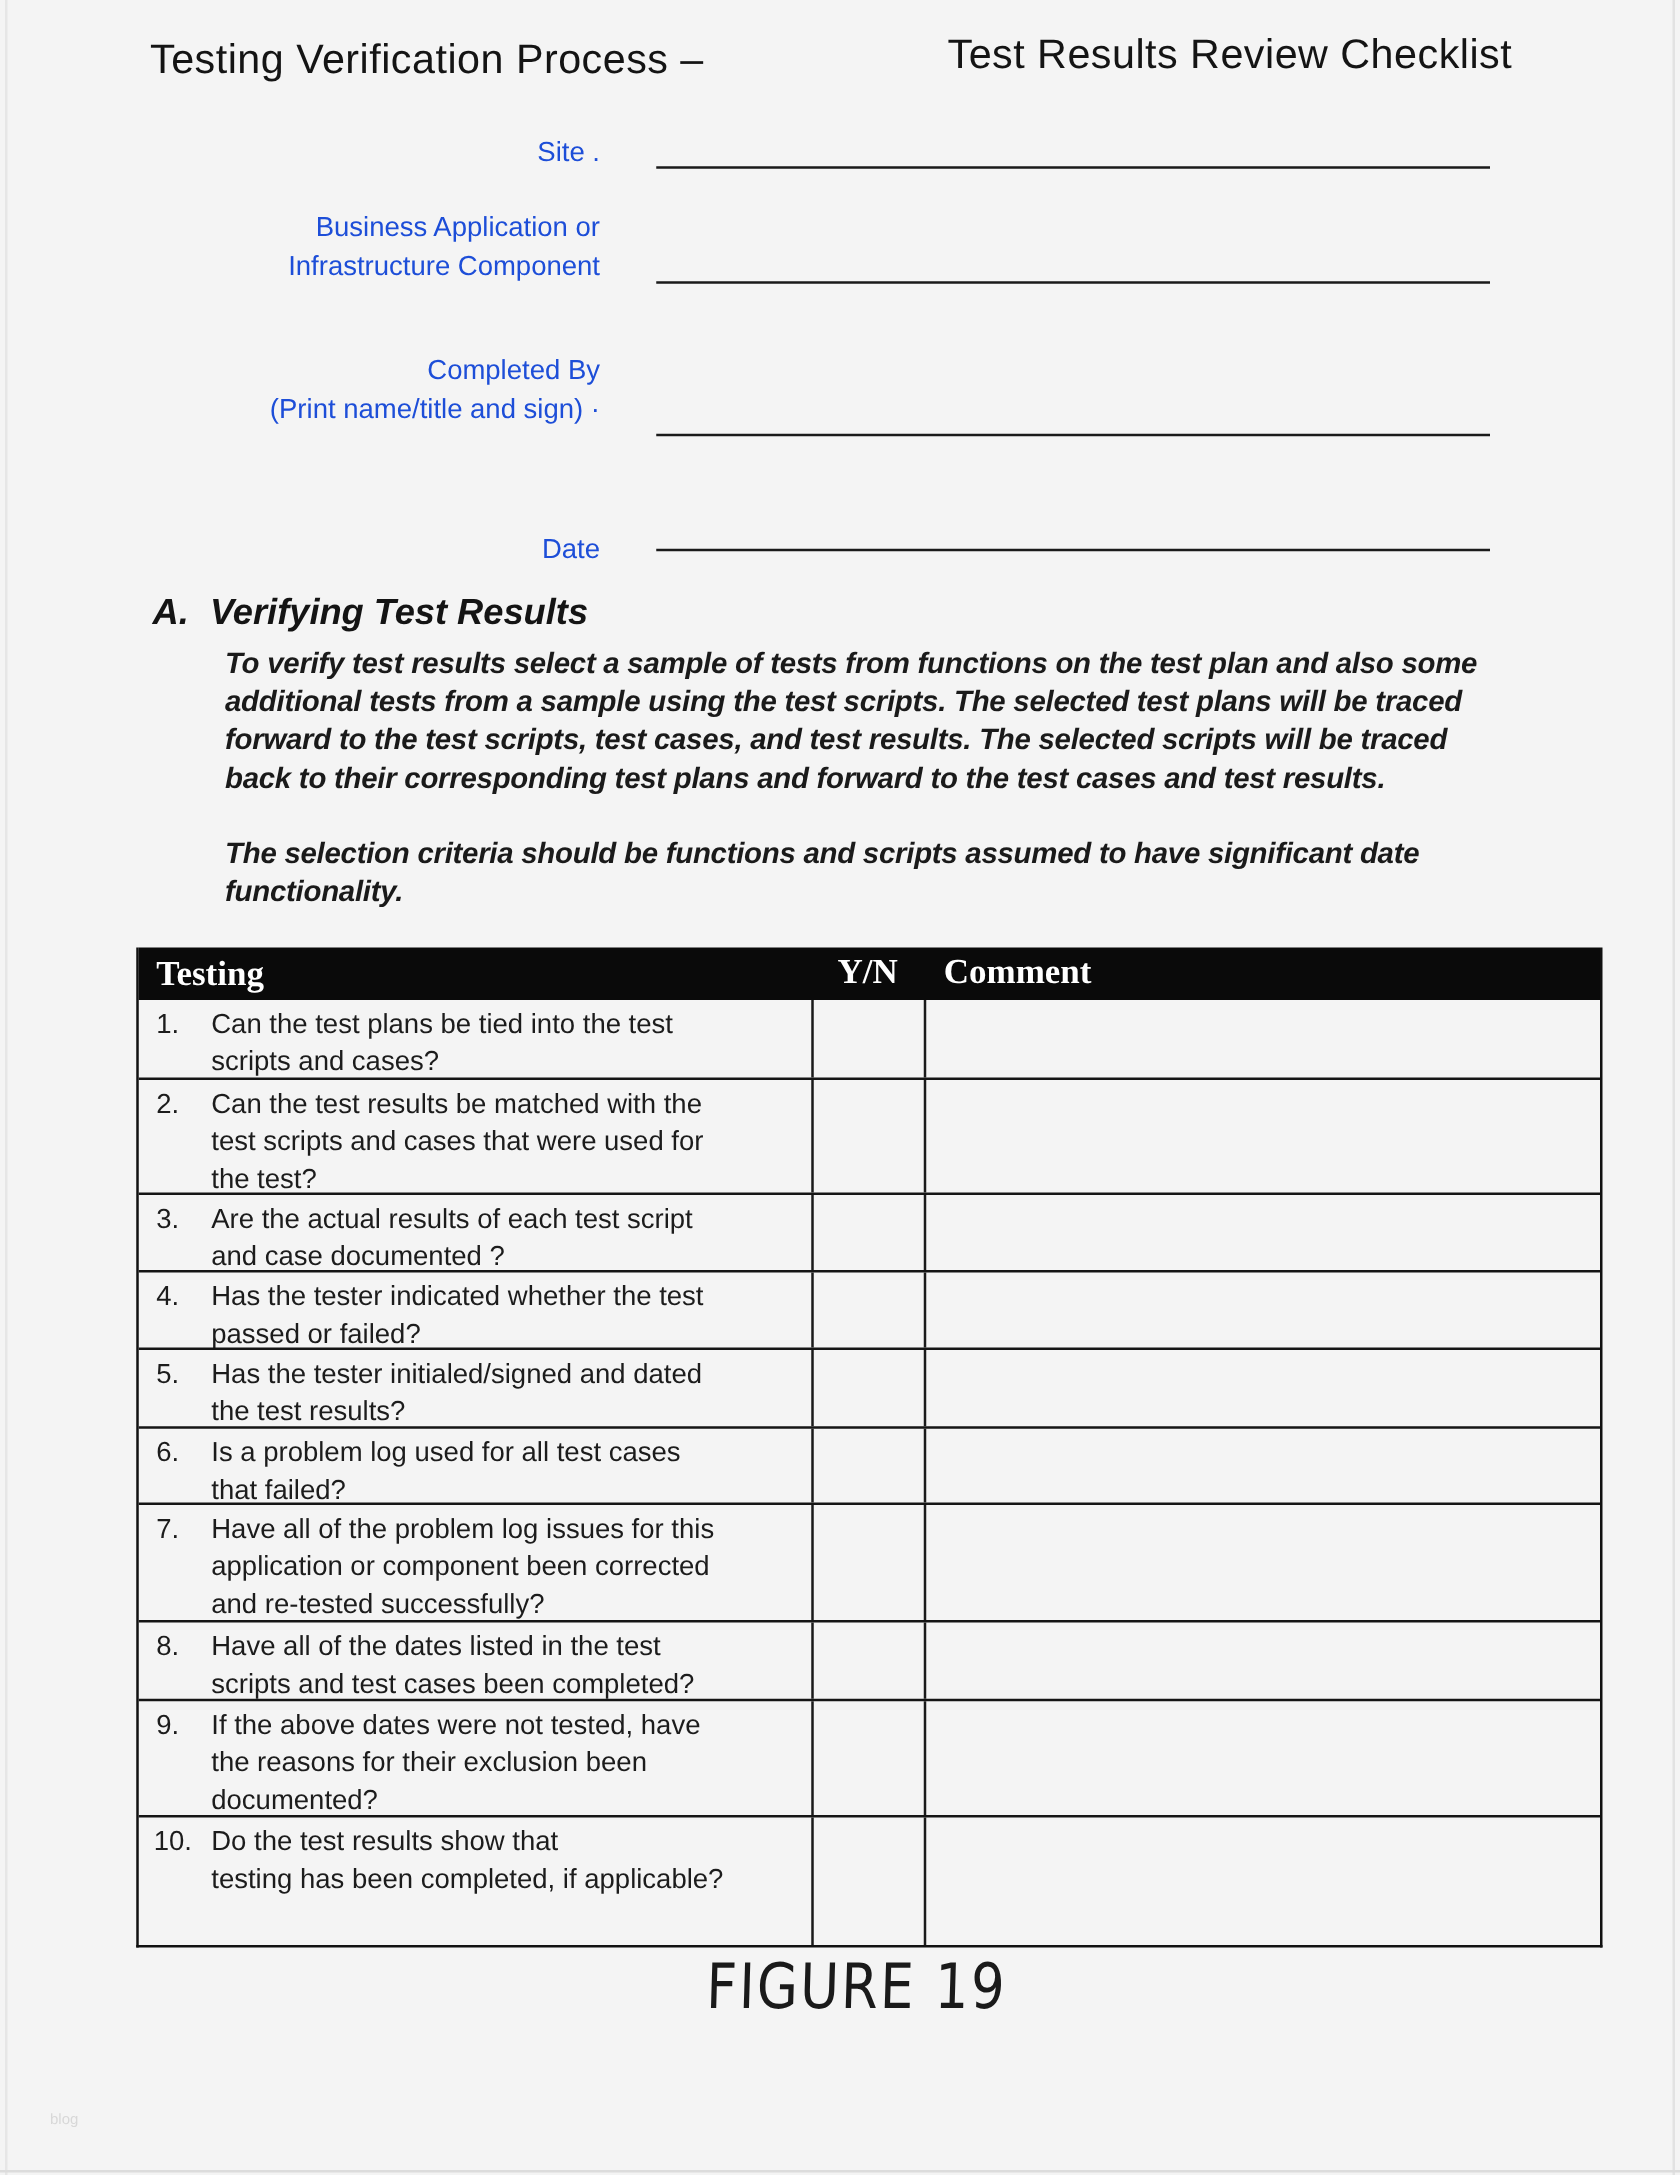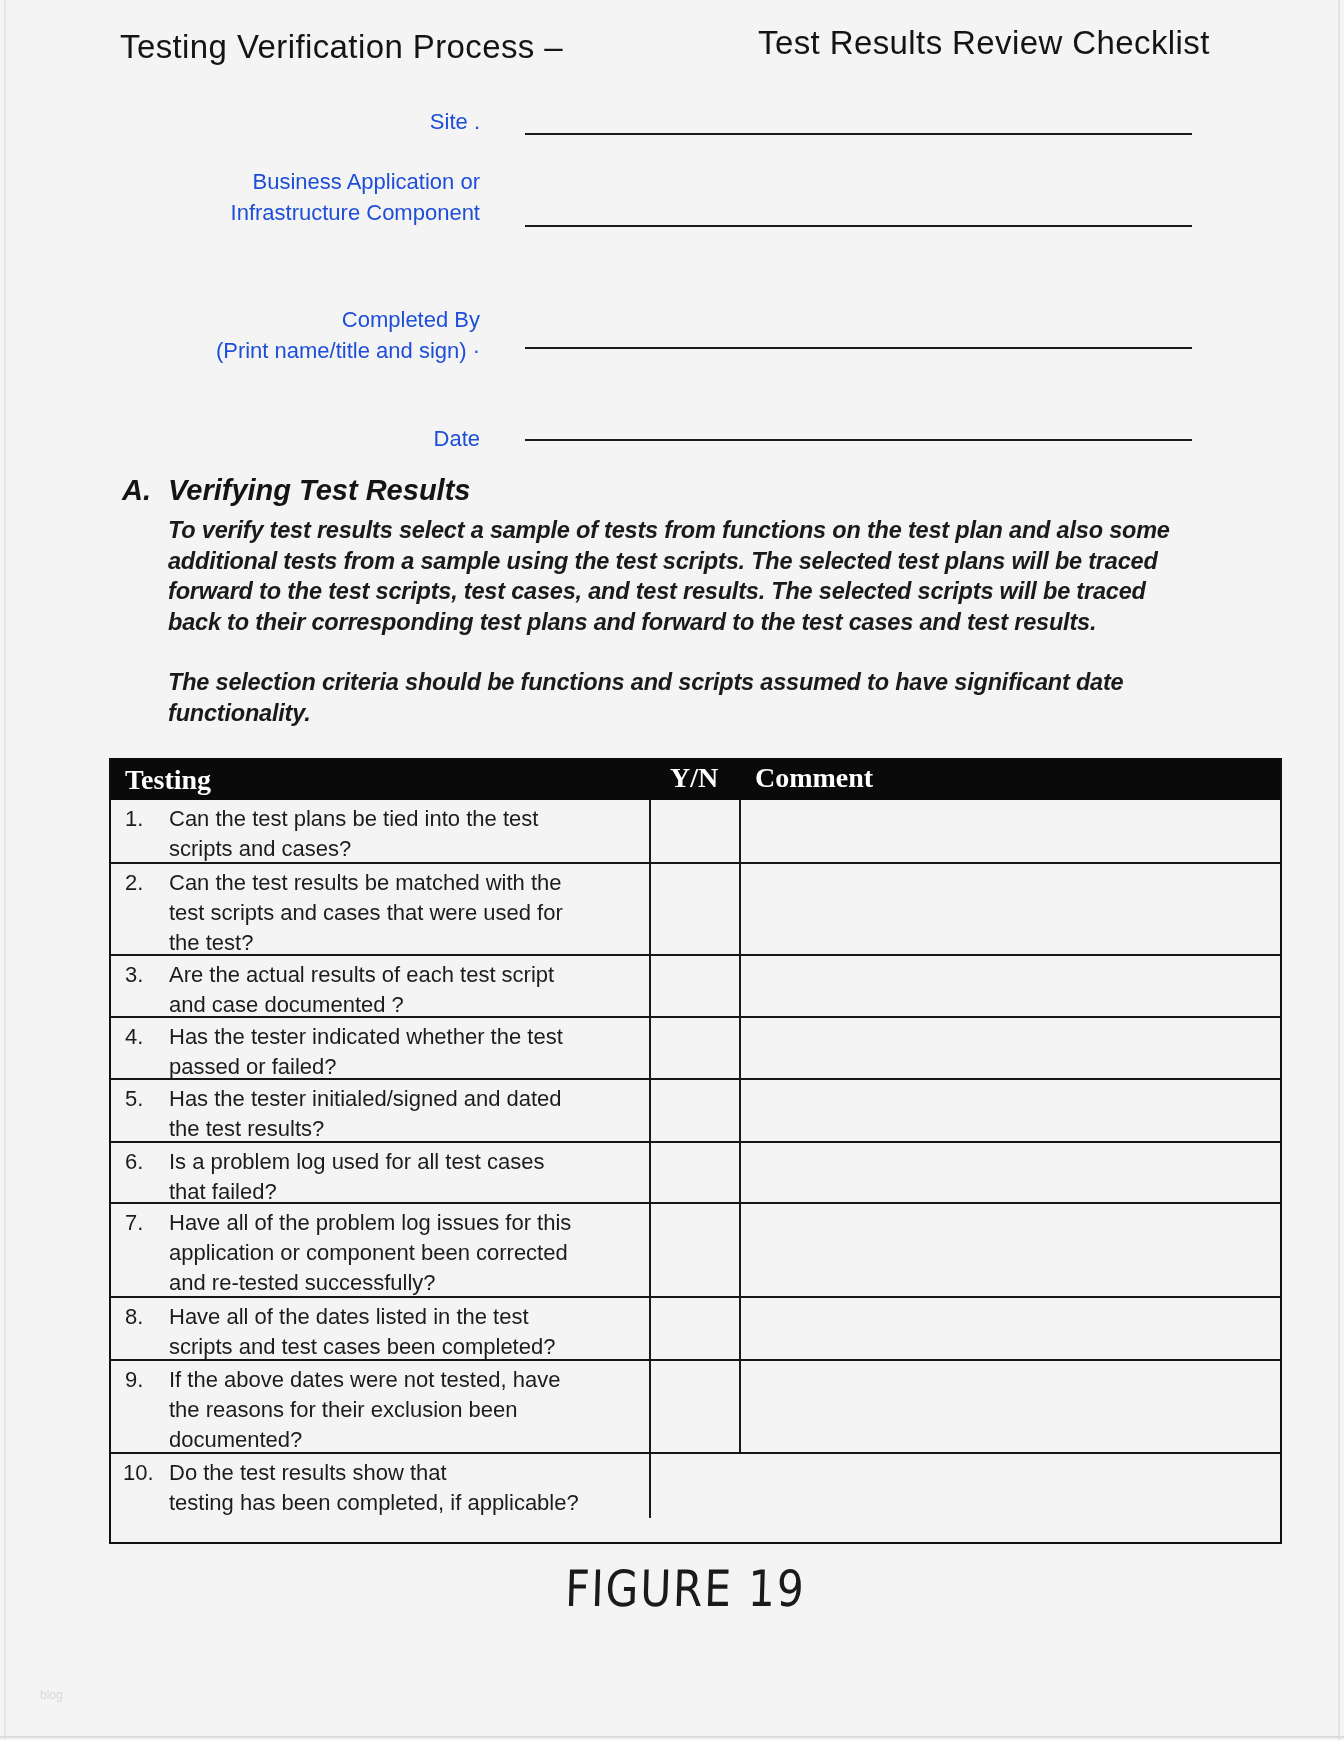--- a/index.html
+++ b/index.html
@@ -32,21 +32,21 @@
       position: absolute; left: 525px; width: 667px; height: 2px; background: #1a1a1a;
     }
 
     .section-heading {
       position: absolute; left: 122px; top: 474px;
       font-size: 29px; font-weight: bold; font-style: italic; color: #141414;
       white-space: nowrap;
     }
     .section-heading .letter { display: inline-block; width: 46px; font-style: italic; font-weight: bold; }
     .para {
-      position: absolute; left: 168px; width: 1100px;
+      position: absolute; left: 180px; width: 1100px;
       font-size: 23.5px; font-style: italic; font-weight: bold; line-height: 30.5px;
       color: #1a1a1a; letter-spacing: -0.2px;
     }
     .para span { display: block; white-space: nowrap; }
 
     .checklist {
       position: absolute; left: 109px; top: 758px; width: 1173px;
       border: 2px solid #111; border-top: none;
       box-sizing: border-box;
     }
@@ -106,21 +106,21 @@
     <span>Site .</span>
   </div>
   <div class="field-line" style="top:133px;"></div>
 
   <div class="field-label" style="top:166px;">
     <div>Business Application or</div>
     <div>Infrastructure Component</div>
   </div>
   <div class="field-line" style="top:225px;"></div>
 
-  <div class="field-label" style="top:304px;">
+  <div class="field-label" style="top:280px;">
     <div>Completed By</div>
     <div>(Print name/title and sign) ·</div>
   </div>
   <div class="field-line" style="top:347px;"></div>
 
   <div class="field-label" style="top:423px;margin-left:40px;">
     <span>Date</span>
   </div>
   <div class="field-line" style="top:439px;"></div>
 </div>
@@ -225,21 +225,21 @@
       <div class="row" style="height: 93px;">
         <div class="cell-subject">
           <span class="num">9.</span>
           <div class="q">If the above dates were not tested, have
 the reasons for their exclusion been
 documented?</div>
         </div>
         <div class="cell-yn"></div>
         <div class="cell-comment"></div>
       </div>
-      <div class="row" style="height: 90px; flex-direction: column;">
+      <div class="row" style="height: 104px;">
         <div class="cell-subject">
           <span class="num" style="left: 12px;">10.</span>
           <div class="q">Do the test results show that
 testing has been completed, if applicable?</div>
         </div>
         <div class="cell-yn"></div>
         <div class="cell-comment"></div>
       </div>
     </div>
 </div>

